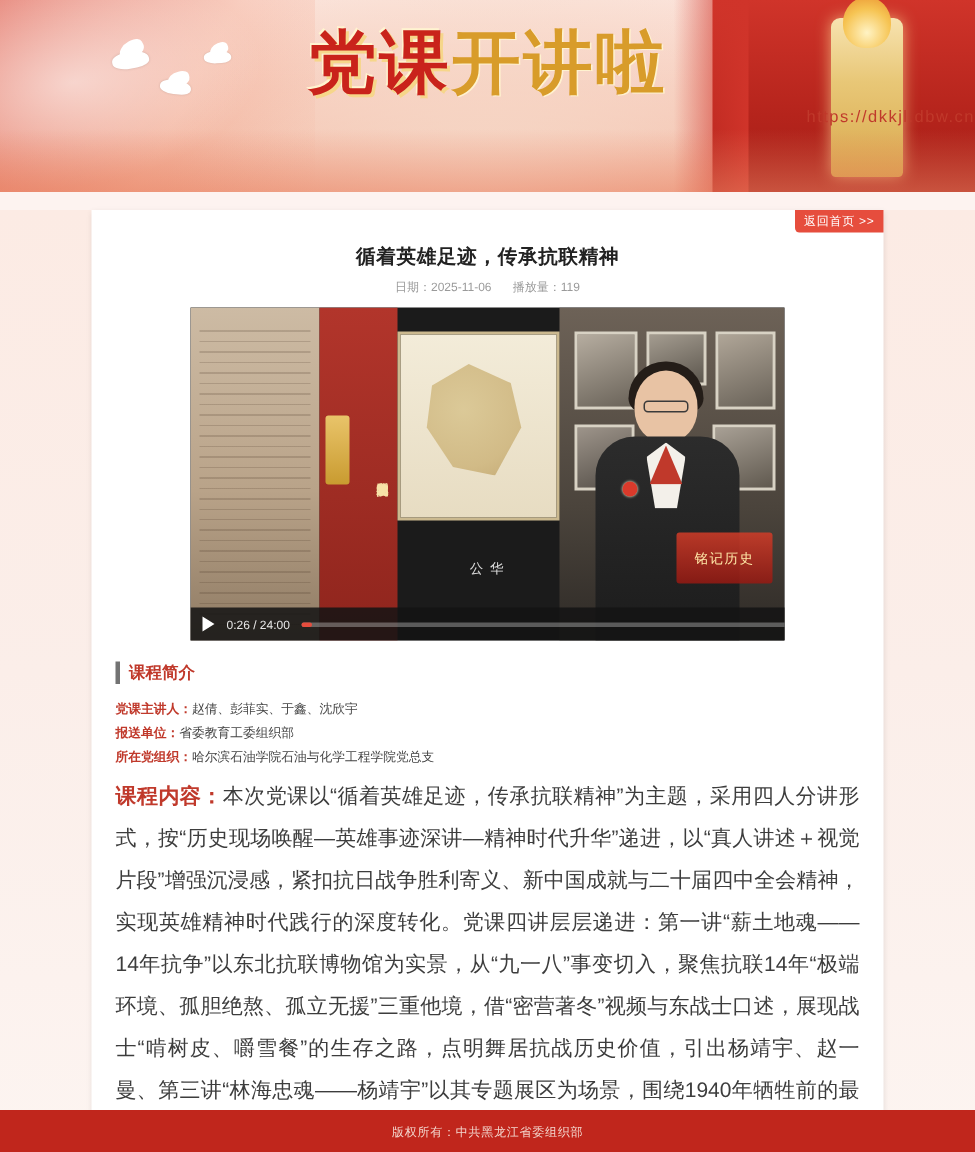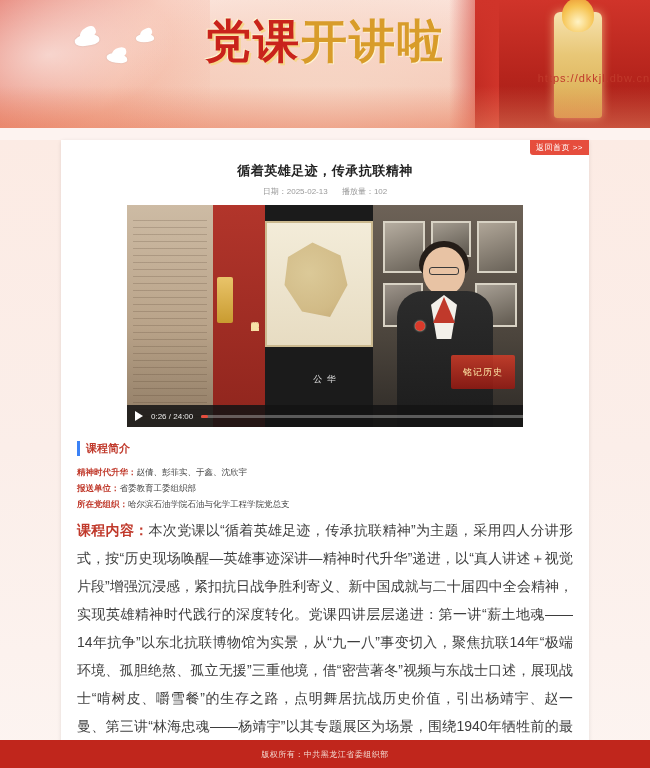--- a/index.html
+++ b/index.html
@@ -242,21 +242,21 @@
   .v-bar .fill { position:absolute; left:0; top:0; height:3px; width: 2%; background:#e64d3d; border-radius:2px; }
   .v-right-icons { display:flex; align-items:center; gap:7px; margin-left: 8px; }
   .v-icon { width: 11px; height: 11px; opacity: .9; }
 
   
   .sec {
     margin: 14px 16px 0 16px;
   }
   .sec-title {
     font-size: 11px; font-weight: 700; color: #c0392b;
-    border-left: 3px solid #3b82f6; padding-left: 6px; margin-bottom: 8px;
+    border-left: 3px solid #737373; padding-left: 6px; margin-bottom: 8px;
   }
   .kv {
     font-size: 8.5px; line-height: 1.9; color: #444;
   }
   .kv .k { color: #c0392b; font-weight: 700; }
   .body-text {
     font-size: 14px; line-height: 2.0; color: #3d3d3d;
     text-align: justify; margin-top: 4px;
   }
   .body-text .k { color:#c0392b; font-weight:700; }
@@ -301,22 +301,22 @@
   <div class="content">
     <div class="card">
 
       <div class="card-topbar">
         <div class="return-btn">返回首页 &gt;&gt;</div>
       </div>
 
       <div class="lesson-title">循着英雄足迹，传承抗联精神</div>
 
       <div class="meta-row">
-        <span>日期：2025-02-13</span>
-        <span>播放量：102</span>
+        <span>日期：2025-11-06</span>
+        <span>播放量：119</span>
       </div>
 
       <div class="video">
         <div class="v-left"></div>
         <div class="v-pillar">
           <span>哈尔滨石油学院石油与化学工程学院党总支</span>
           <span class="goldbar"></span>
         </div>
         <div class="v-wall"></div>
         <div class="v-map"></div>
@@ -358,21 +358,21 @@
                 <path d="M2 6V2h4M14 6V2h-4M2 10v4h4M14 10v4h-4" stroke="#fff" stroke-width="1.3" fill="none"></path>
               </svg>
           </div>
         </div>
       </div>
 
       <div class="sec">
         <div class="sec-title">课程简介</div>
 
         <div class="kv">
-          <span class="k">精神时代升华：</span><span>赵倩、彭菲实、于鑫、沈欣宇</span>
+          <span class="k">党课主讲人：</span><span>赵倩、彭菲实、于鑫、沈欣宇</span>
         </div>
         <div class="kv">
           <span class="k">报送单位：</span><span>省委教育工委组织部</span>
         </div>
         <div class="kv">
           <span class="k">所在党组织：</span><span>哈尔滨石油学院石油与化学工程学院党总支</span>
         </div>
 
         <div class="body-text">
           <span class="k">课程内容：</span><span>本次党课以“循着英雄足迹，传承抗联精神”为主题，采用四人分讲形式，按“历史现场唤醒—英雄事迹深讲—精神时代升华”递进，以“真人讲述＋视觉片段”增强沉浸感，紧扣抗日战争胜利寄义、新中国成就与二十届四中全会精神，实现英雄精神时代践行的深度转化。党课四讲层层递进：第一讲“薪土地魂——14年抗争”以东北抗联博物馆为实景，从“九一八”事变切入，聚焦抗联14年“极端环境、孤胆绝熬、孤立无援”三重他境，借“密营著冬”视频与东战士口述，展现战士“啃树皮、嚼雪餐”的生存之路，点明舞居抗战历史价值，引出杨靖宇、赵一曼、第三讲“林海忠魂——杨靖宇”以其专题展区为场景，围绕1940年牺牲前的最后时光，通过濛江战役视频、日军战报及遗体解剖定实，突出“尔衣换粮遭拒绝”时“中国人都没降了，还有中国吗”的忍坑，以草结作“草吸、脱皮、燃烈”全过程“忠诚于党”气节。第三讲“巾帼风骨——赵一曼”聚焦其“温柔的坚定”，以家书诉道当为核心，结合负属署原厅影像、遗书手稿搭写与朗诵视频，讲述她受酷刑仍“无可奉告”的坚守，及对儿子“母亲是为国而牺牲的”的嘱托，展现“为国奉家、信仰如铁”的柔韧力量。第四讲“新火永续——从抗联精神到强国青年”在东北抗日社会理解厅开华，将其与“两弹一星、大庆油田、脱贫攻坚”等成就联结，紧扣二十届四中全会“中国式现代化”部署，提出践行路径：以精神学“百折不饶”破“卡脖子”难题，以精神学“勇挑重担”解决苦矛盾，以抗联“心系百姓”打造基层治理“最后一公里”。本次党课亮点突出：一是“实景化沉浸”，讲述人在博物馆对应展区录制，背景展品与内容深度融合；二是“细节化共情”，以“棉絮覆服”“泛血迹书”等具象细节替代空洞叙述；三是“时代化落地”，紧扣全会精神将抗联精神转化为具体行动指南，实现“历史—精神—实践”闭环。</span>

